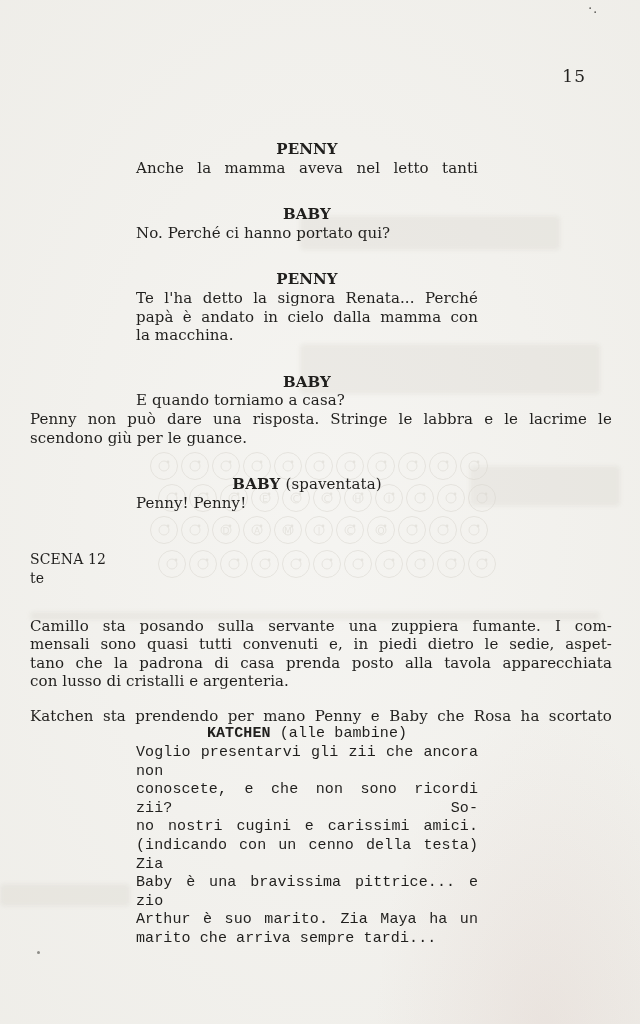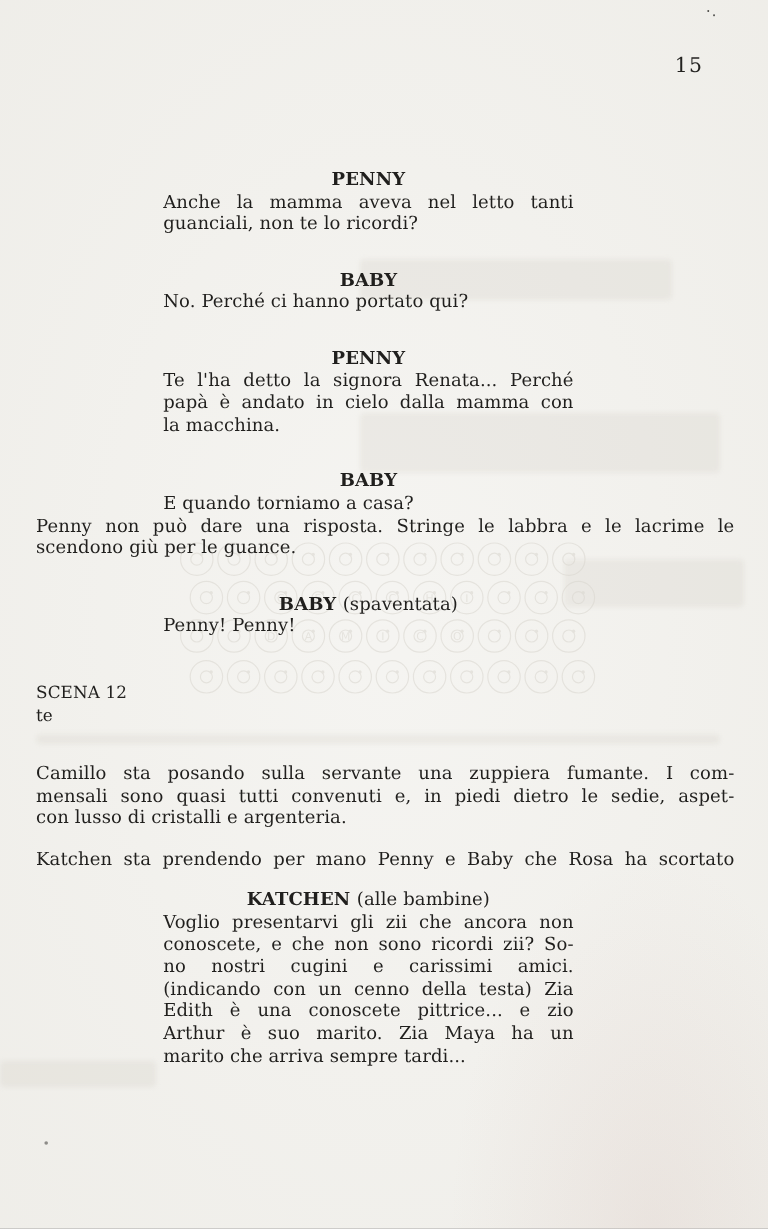--- a/index.html
+++ b/index.html
@@ -6,32 +6,32 @@
   .page{
     position:relative;width:640px;height:1024px;margin:0 auto;
     background:#f2f1ed;
     background-image:
       radial-gradient(ellipse at 85% 101%, rgba(205,175,168,0.18) 0%, rgba(205,175,168,0) 22%),
       radial-gradient(ellipse at 50% 50%, rgba(255,255,255,0.25) 0%, rgba(225,222,214,0.18) 100%);
     font-family:"DejaVu Serif","Liberation Serif",serif;
     color:#201f1d;overflow:hidden;
   }
   .corner-mark{position:absolute;top:2px;right:42px;font-size:12px;color:#4c4b48;letter-spacing:1px;}
-  .page-number{position:absolute;top:45px;right:54px;font-size:17px;letter-spacing:1px;color:#232220;}
+  .page-number{position:absolute;top:66px;right:54px;font-size:17px;letter-spacing:1px;color:#232220;}
   .content{position:absolute;top:140px;left:0;width:640px;z-index:2;}
   .dialogue{margin-left:136px;width:342px;font-size:15px;line-height:18.6px;letter-spacing:0.1px;}
   .action{margin-left:30px;width:582px;font-size:15px;line-height:18.6px;letter-spacing:0.1px;}
   .speaker-line{text-align:center;font-weight:bold;}
   .paren{font-weight:normal;}
   .jline{text-align:justify;text-align-last:justify;}
   .lline{text-align:left;}
   .scene-heading{margin-left:30px;width:582px;font-weight:normal;font-size:14px;line-height:18.6px;letter-spacing:0.1px;}
   .scene-heading .jline{text-align:justify;text-align-last:justify;}
   .m18{margin-top:28px;} .m14{} .m38{margin-top:38px;}
-  .m29{margin-top:29px;} .m16{margin-top:16px;} .m15{margin-top:15px;}
+  .m29{margin-top:29px;} .m16{margin-top:16px;} .m15{font-family:Liberation Mono, monospace;}
   .watermark{position:absolute;left:148px;top:444px;z-index:1;opacity:0.55;}
   .speck{position:absolute;left:37px;top:951px;width:3px;height:3px;background:#8d8c88;border-radius:50%;}
   .smudge{position:absolute;background:rgba(176,170,158,0.13);filter:blur(2px);border-radius:4px;z-index:0;}
   .sm1{left:300px;top:216px;width:260px;height:34px;}
   .sm2{left:300px;top:344px;width:300px;height:50px;}
   .sm3{left:30px;top:612px;width:570px;height:8px;}
   .sm4{left:0px;top:884px;width:130px;height:22px;}
   .sm5{left:470px;top:466px;width:150px;height:40px;}
 </style>
 </head>
@@ -281,21 +281,20 @@
         <circle cx="334" cy="120" r="5" fill="none" stroke="#d9d6cf"></circle>
         <circle cx="338" cy="116" r="1.4" fill="#d9d6cf"></circle>
       </g>
     </svg>
 
   <div class="content">
 
     <div class="dialogue">
       <div class="speaker-line">PENNY</div>
       <div class="jline">Anche la mamma aveva nel letto tanti</div>
-      <div class="lline">guanciali, non te lo ricordi?</div>
     </div>
 
     <div class="dialogue m18">
       <div class="speaker-line">BABY</div>
       <div class="lline">No. Perché ci hanno portato qui?</div>
     </div>
 
     <div class="dialogue m18">
       <div class="speaker-line">PENNY</div>
       <div class="jline">Te l'ha detto la signora Renata... Perché</div>
@@ -319,34 +318,35 @@
     </div>
 
     <div class="scene-heading m38">
       <div class="lline">SCENA 12</div>
       <div class="lline">te</div>
     </div>
 
     <div class="action m29">
       <div class="jline">Camillo sta posando sulla servante una zuppiera fumante. I com-</div>
       <div class="jline">mensali sono quasi tutti convenuti e, in piedi dietro le sedie, aspet-</div>
+      <div class="jline">tano che la padrona di casa prenda posto alla tavola apparecchiata</div>
       <div class="lline">con lusso di cristalli e argenteria.</div>
     </div>
 
     <div class="action m16">
       <div class="jline">Katchen sta prendendo per mano Penny e Baby che Rosa ha scortato</div>
     </div>
 
     <div class="dialogue m15">
       <div class="speaker-line"><span>KATCHEN</span> <span class="paren">(alle bambine)</span></div>
       <div class="jline">Voglio presentarvi gli zii che ancora non</div>
       <div class="jline">conoscete, e che non sono ricordi zii? So-</div>
       <div class="jline">no nostri cugini e carissimi amici.</div>
       <div class="jline">(indicando con un cenno della testa) Zia</div>
-      <div class="jline">Edith è una conoscete pittrice... e zio</div>
+      <div class="jline">Baby è una bravissima pittrice... e zio</div>
       <div class="jline">Arthur è suo marito. Zia Maya ha un</div>
       <div class="lline">marito che arriva sempre tardi...</div>
     </div>
 
   </div>
 
   <div class="speck"></div>
 </div>
 
 </body></html>

